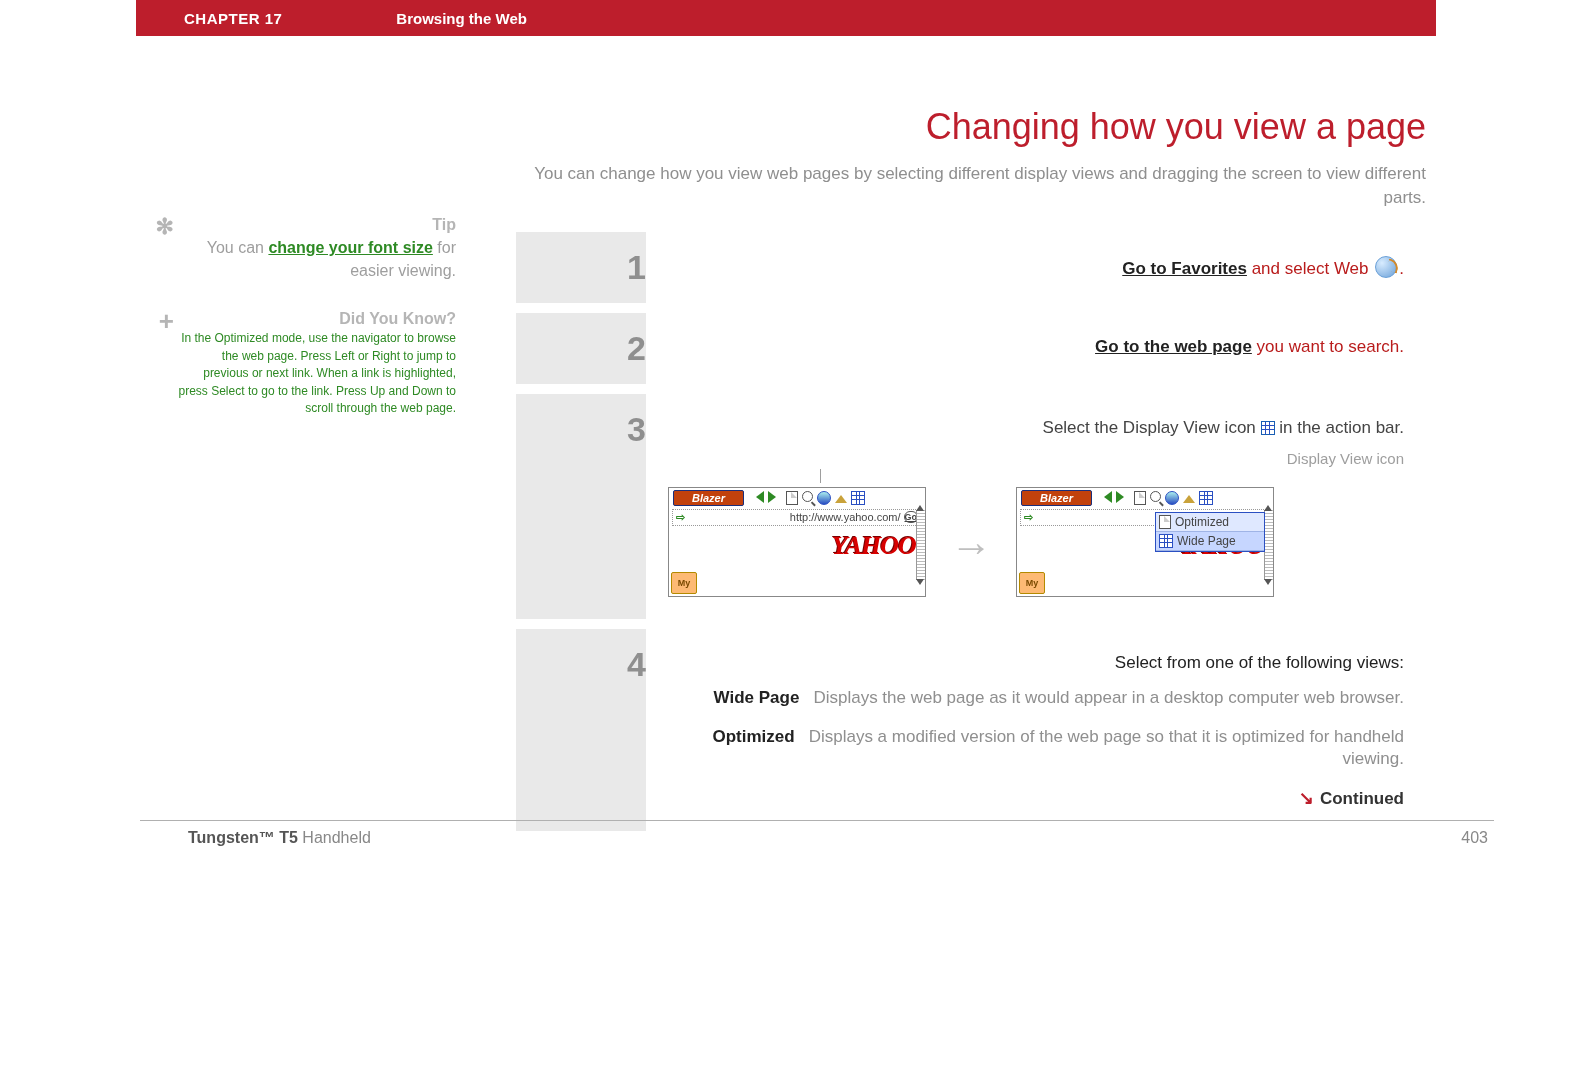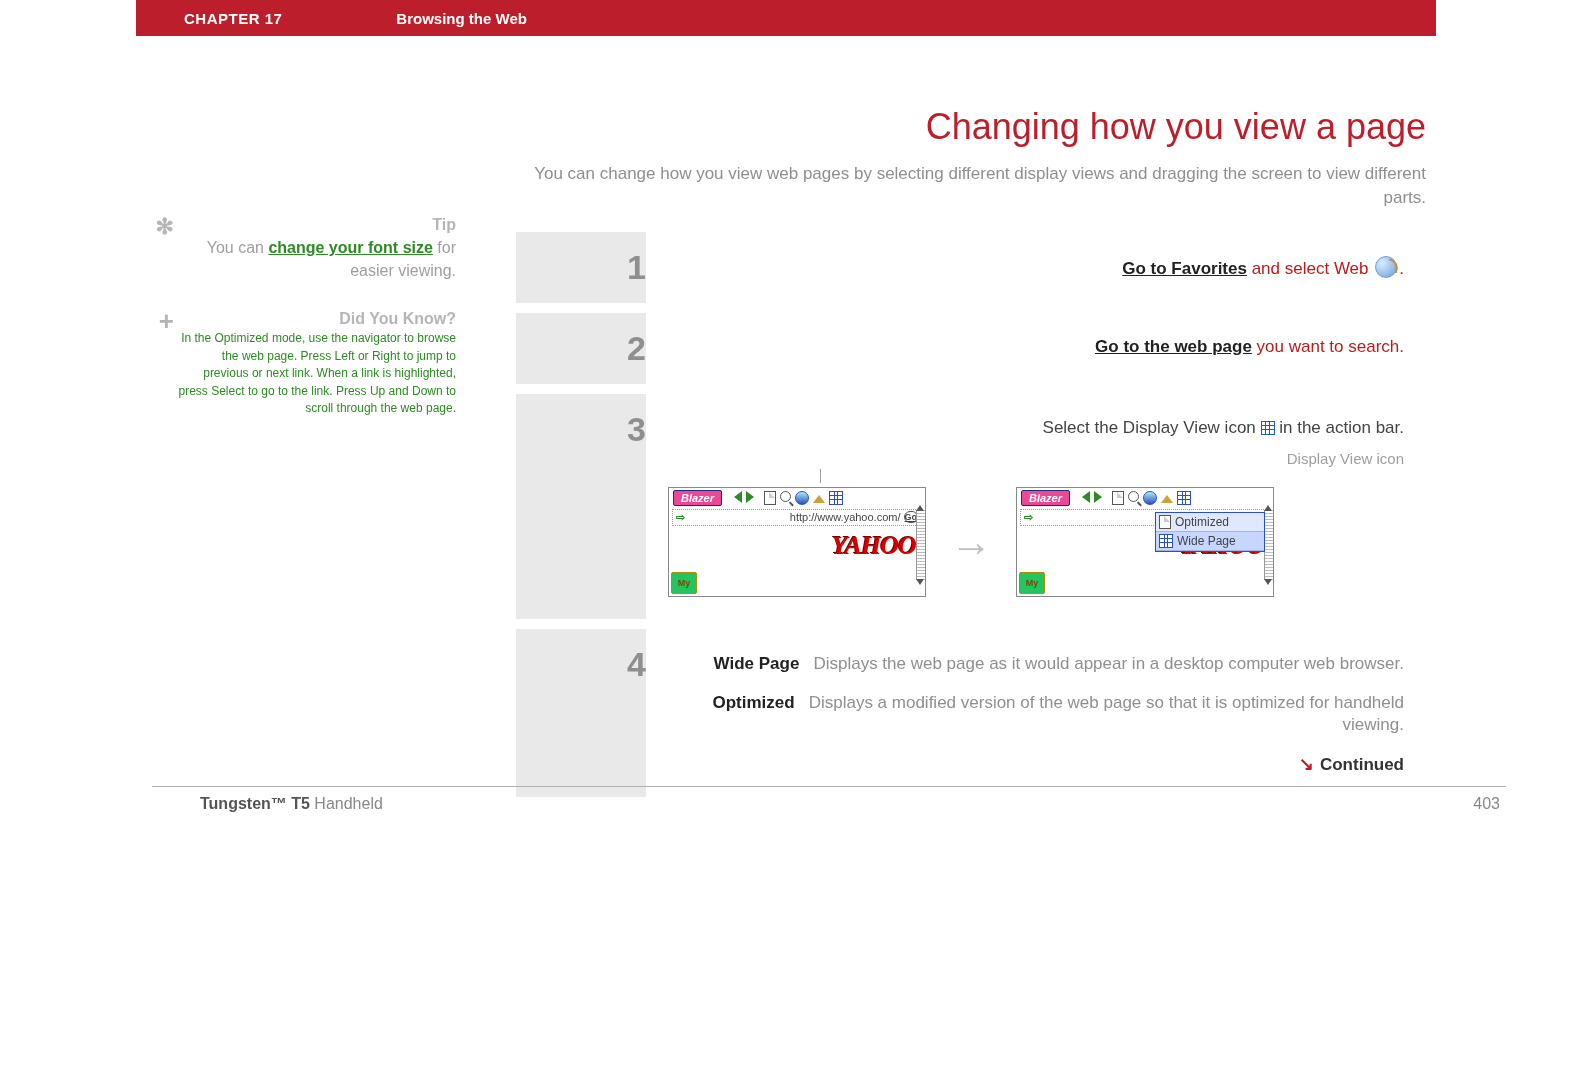--- a/index.html
+++ b/index.html
@@ -109,22 +109,22 @@
   .step3-special .step-num { align-self: stretch; }
   .caption { color:#9e9e9e; font-size:15px; margin: 12px 0 2px 88px; }
   .cap-tick { width:1px; height:14px; background:#9e9e9e; margin-left: 152px; margin-bottom:4px;}
   .shots { display:flex; align-items:center; gap: 24px; margin-top:4px;}
   .shot {
     width: 256px; height: 108px; border:1px solid #888;
     background:#fff; position:relative; font-size:11px; overflow:hidden;
   }
   .blazer-bar { height:20px; display:flex; align-items:center; }
   .blazer-lbl {
-    background:#ec4899; color:#fff; font-weight:700; font-style:italic;
-    padding:1px 7px; border-radius:2px; margin:2px 4px; font-size:11px;
+    background:#c2410c; color:#fff; font-weight:700; font-style:italic;
+    padding:1px 18px; border-radius:2px; margin:2px 4px; font-size:11px;
     border:1px solid #1a2e7a;
   }
   .tb-icons { display:flex; gap:4px; padding-left:2px;}
   .ic { width:14px;height:14px; display:inline-block; }
   .ic-back { border:6px solid transparent; border-right:8px solid #2e8a24; width:0;height:0;}
   .ic-fwd { border:6px solid transparent; border-left:8px solid #2e8a24; width:0;height:0;}
   .ic-doc { border:1px solid #555; background:#fff; width:10px;height:12px; position:relative;}
   .ic-doc::before{content:"";position:absolute;top:0;right:0;border:3px solid #ccc;border-top-color:#fff;border-right-color:#fff;}
   .ic-find { border:1.5px solid #555; border-radius:50%; width:9px;height:9px; position:relative;}
   .ic-find::after{content:"";position:absolute;right:-4px;bottom:-4px;width:5px;height:1.5px;background:#555;transform:rotate(45deg);}
@@ -138,21 +138,21 @@
      #fff; width:12px;height:12px;}
   .url-bar{ display:flex; align-items:center; border:1px dotted #999; margin:1px 3px; padding:1px 3px; gap:3px;}
   .url-arrow{ color:#2e8a24; font-weight:700;}
   .url-text{ flex:1; white-space:nowrap; overflow:hidden; }
   .go-btn{ border:1px solid #555; border-radius:8px; padding:0 0; font-size:9px; font-weight:700;text-decoration:underline;}
   .yahoo {
     font-family: Georgia, "Times New Roman", serif; font-weight:800; font-style:italic;
     color:#d80000; font-size:26px; letter-spacing:-1px; padding: 4px 0 0 12px; text-shadow: -1px -1px 0 #7a0000;
   }
   .my-badge{ position:absolute; left:2px; bottom:2px; width:24px;height:20px;
-    background:#22c55e; border:1px solid #b48a00; border-radius:2px; font-size:9px; font-weight:700;
+    background:#fdba74; border:1px solid #b48a00; border-radius:2px; font-size:9px; font-weight:700;
     color:#7a4a00; display:flex;align-items:center;justify-content:center;}
   .scroll-ind { position:absolute; top:22px; right:0; width:8px; height:70px;
     background: repeating-linear-gradient(#bbb,#bbb 1px,#fff 1px,#fff 3px);
     border-left:1px solid #999;}
   .scroll-ind::before{content:"";position:absolute;top:-9px;left:-1px;width:0;height:0;
     border:4px solid transparent;border-bottom:6px solid #555;}
   .scroll-ind::after{content:"";position:absolute;bottom:-9px;left:-1px;width:0;height:0;
     border:4px solid transparent;border-top:6px solid #555;}
   .view-menu{ position:absolute; top:24px; right:8px; width:108px;
     border:1px solid #2a4fc2; background:#dfe8ff; font-size:12px;}
@@ -163,21 +163,21 @@
   .big-arrow{ font-size:42px; color:#bfbfbf; font-weight:700; }
 
   .views-intro{ font-size:17px; color:#222; margin-bottom:14px;}
   .view-row{ margin-bottom:16px; font-size:17px; line-height:1.35;}
   .vr-name{ font-weight:800; color:#222; margin-right:14px;}
   .vr-desc{ color:#8f8f8f;}
   .continued { font-weight:800; color:#333; }
   .continued::before{ content:"↘"; color:#bd1e2c; font-weight:800; margin-right:6px; font-size:18px;}
 
   .footer{
-    position:absolute; left:16px; width:100%;
+    position:absolute; left:4px; width:100%;
     border-top:1px solid #b0b0b0; padding:8px 6px 0 48px;
     display:flex; justify-content:space-between; color:#888; font-size:16px;
     bottom: -6px;
   }
   .footer .prod b{ color:#555; font-weight:700;}
 </style>
 </head>
 <body>
 
 <div class="page">
@@ -291,20 +291,21 @@
                     </div>
                 </div>
               </div>
             </div>
           </div>
         </div>
 
         <div class="step">
           <div class="step-num">4</div>
           <div class="step-body">
+            <div class="views-intro">Select from one of the following views:</div>
             <div class="view-row">
               <span class="vr-name">Wide Page</span><span class="vr-desc">Displays the web page as it would appear in a desktop computer web browser.</span>
             </div>
             <div class="view-row">
               <span class="vr-name">Optimized</span><span class="vr-desc">Displays a modified version of the web page so that it is optimized for handheld viewing.</span>
             </div>
             <div class="continued">Continued</div>
           </div>
         </div>
 

